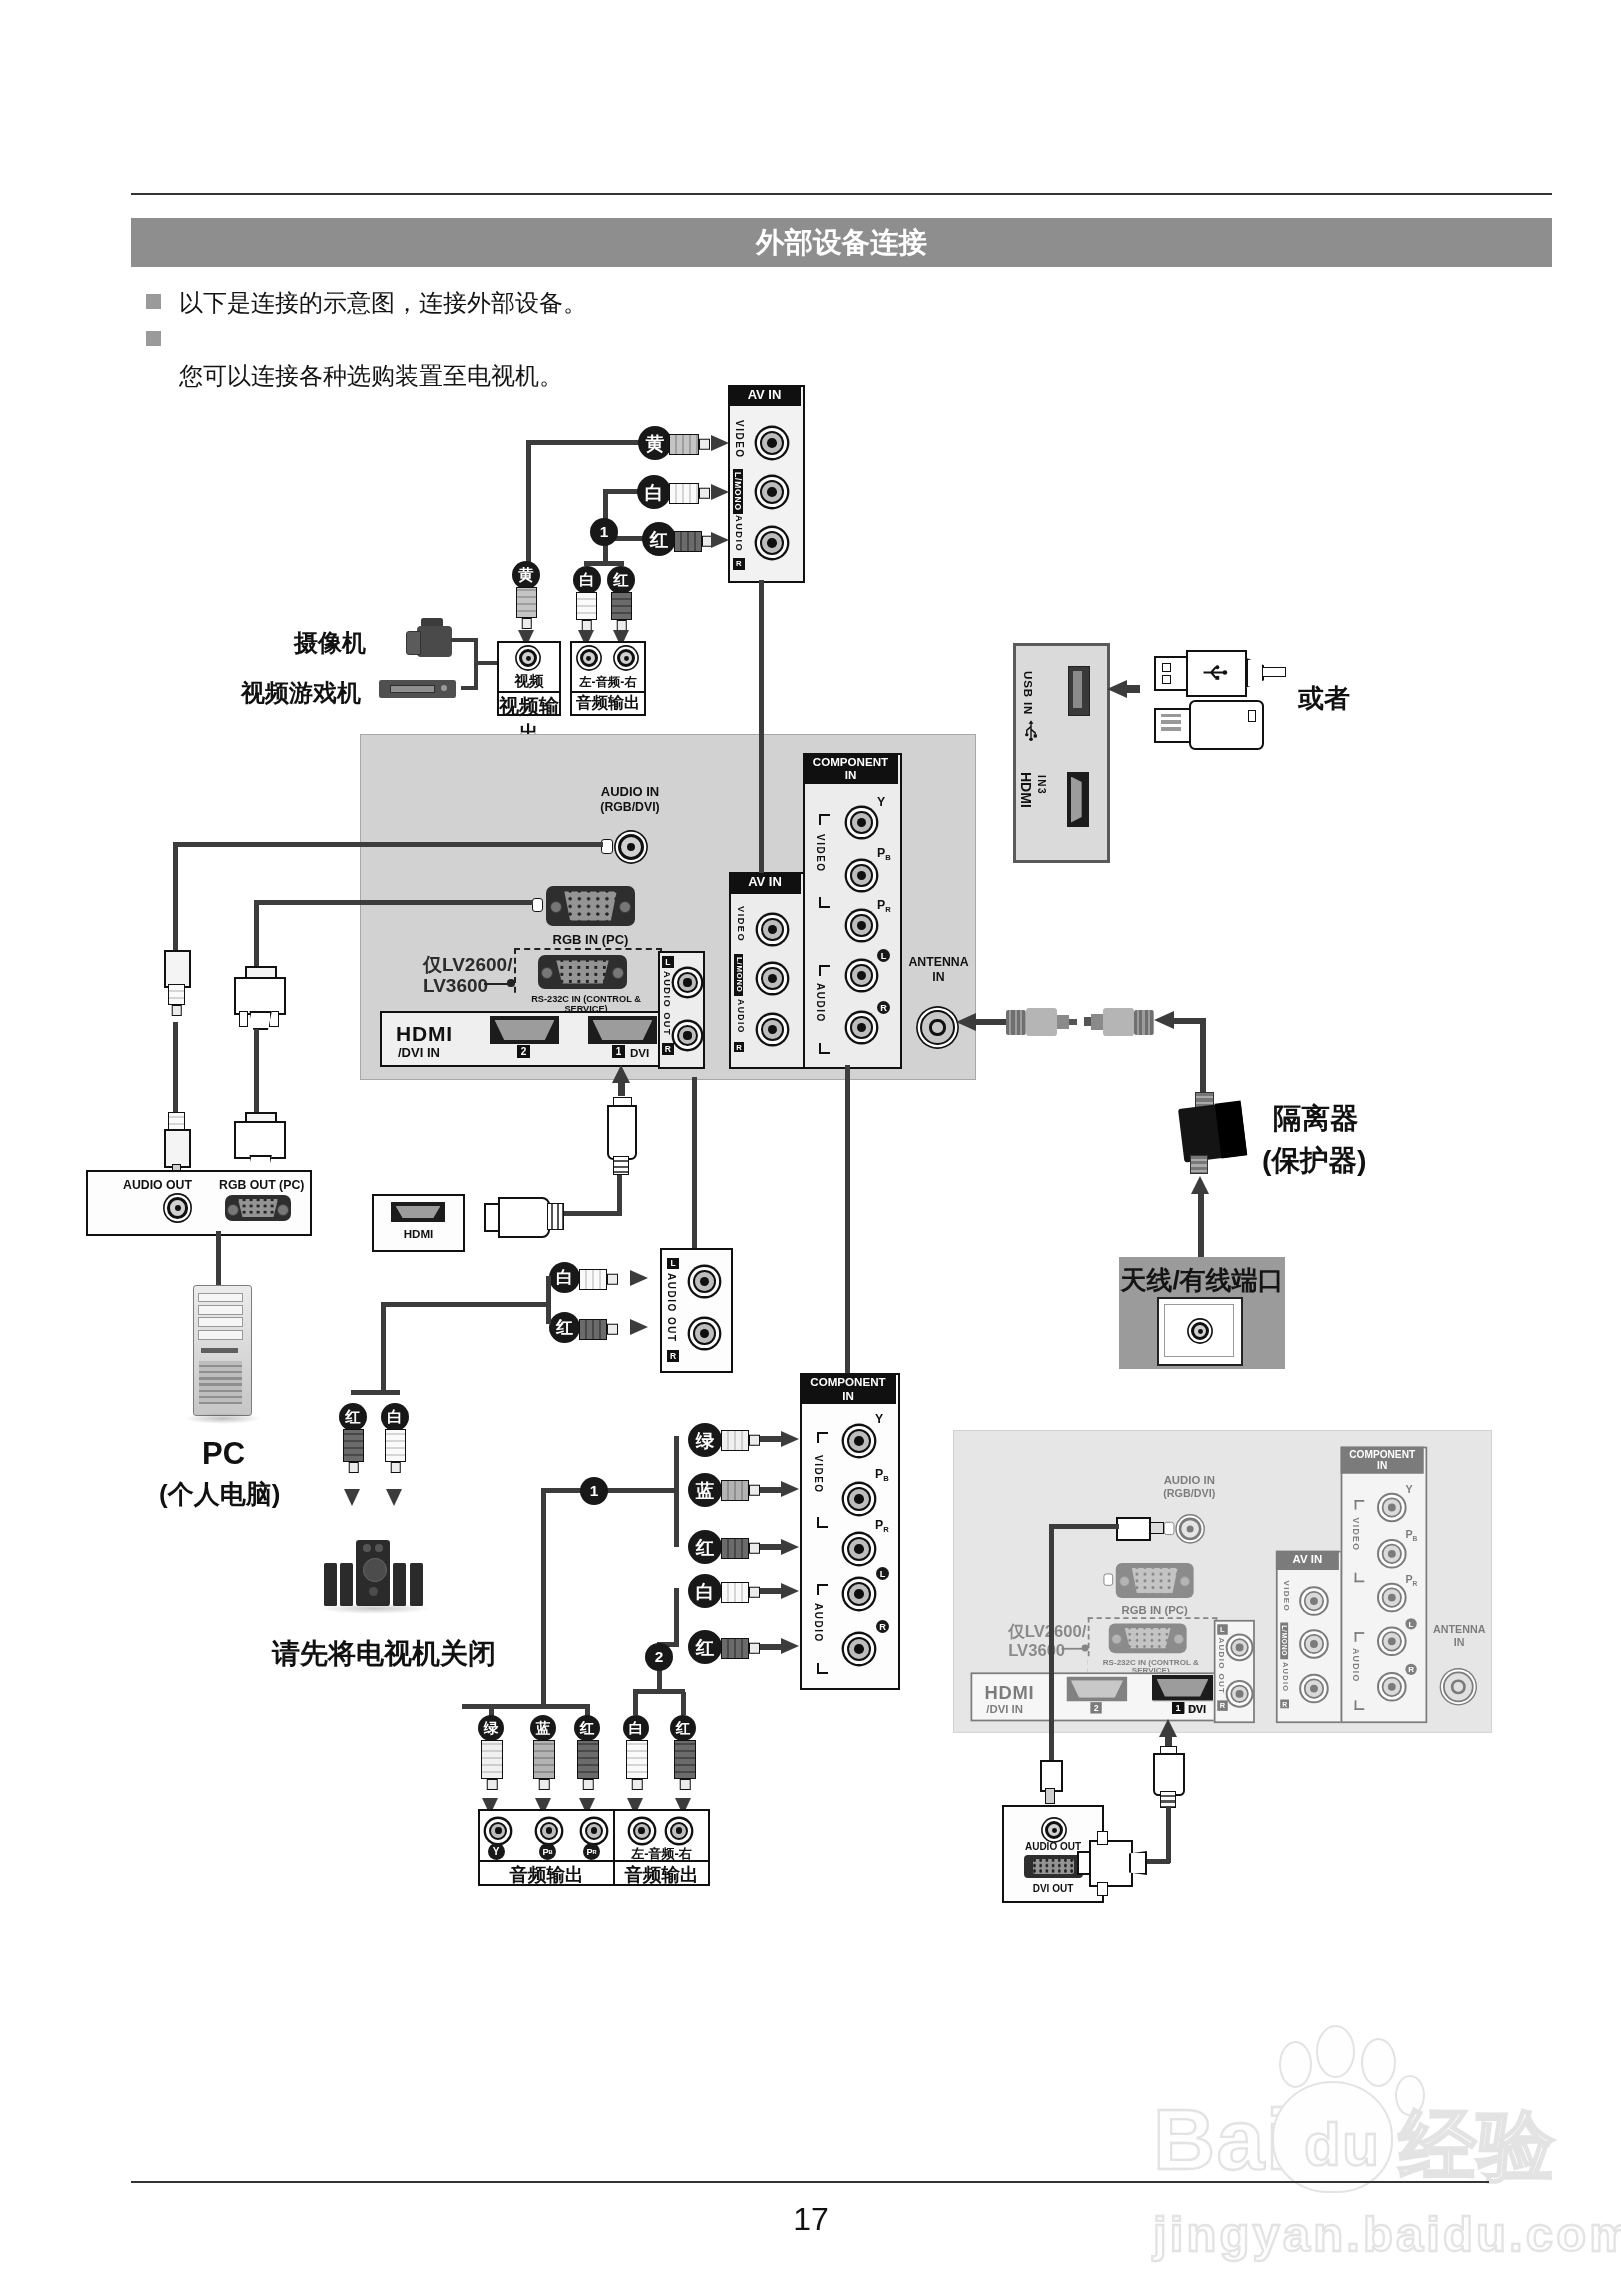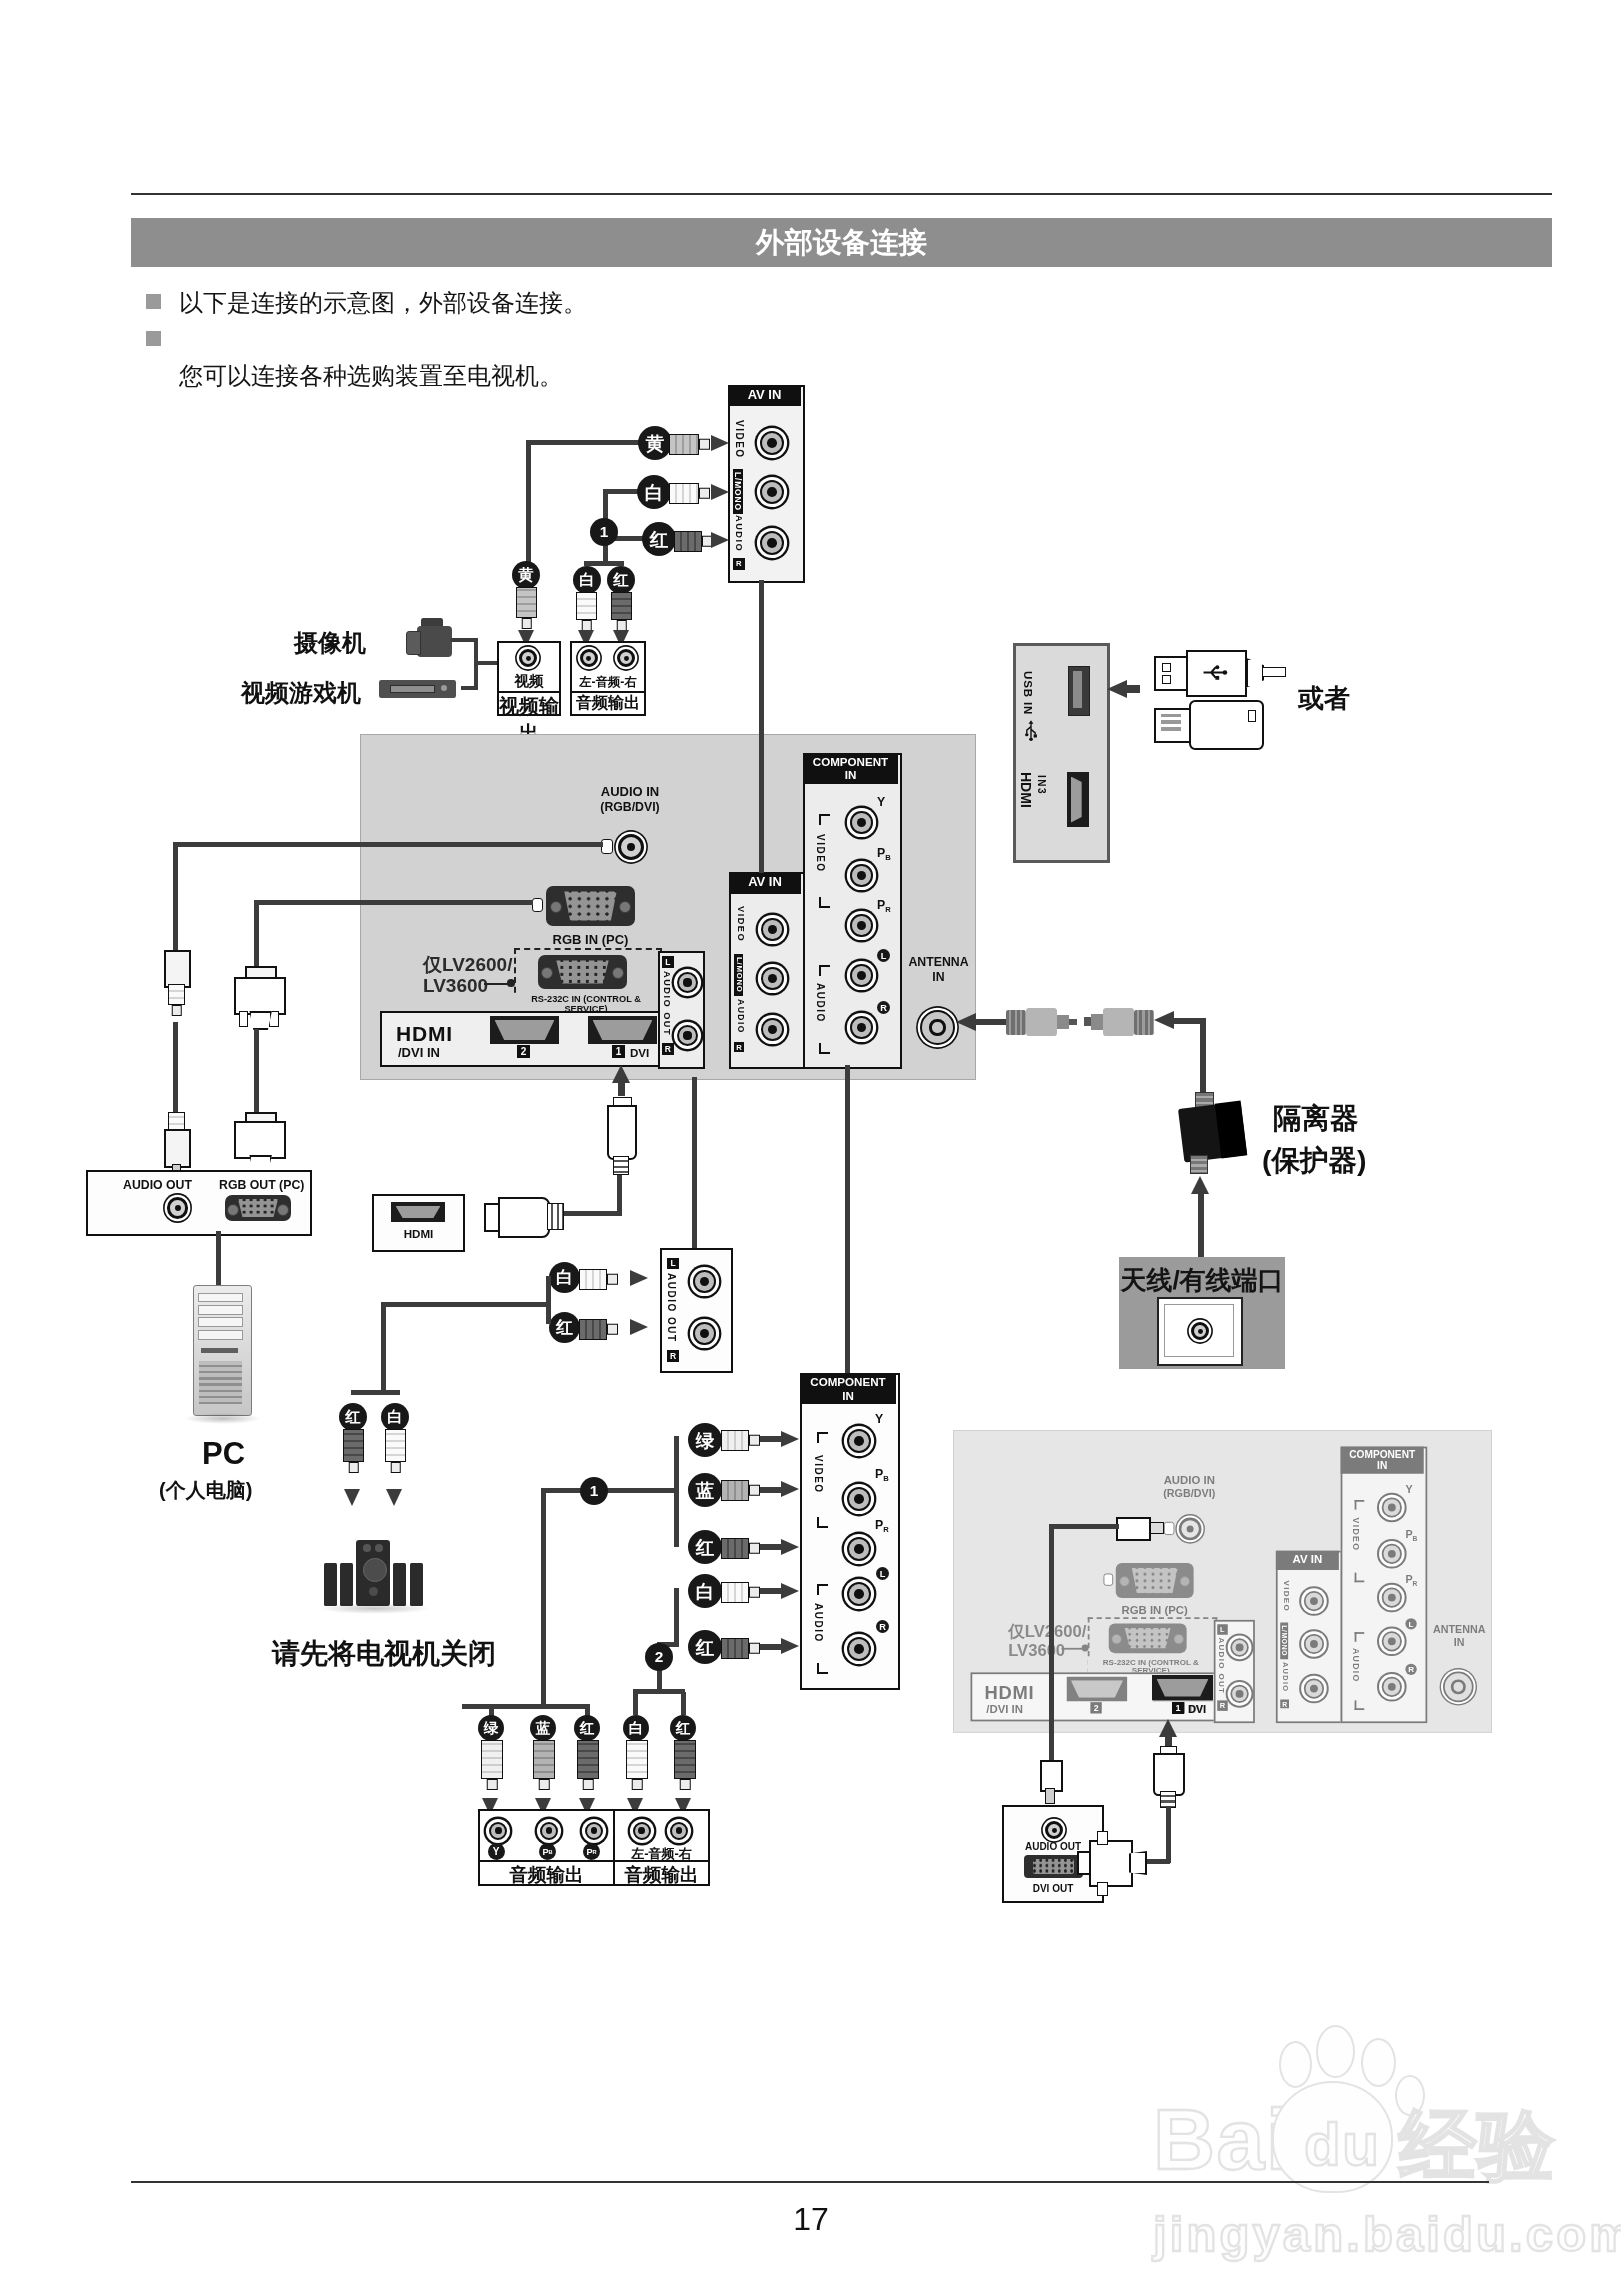--- a/index.html
+++ b/index.html
@@ -66,21 +66,21 @@
     <div class="wm" style="left:1304px;top:2110px;font-size:60px;">du</div>
     <div class="wm" style="left:1399px;top:2095px;font-size:77px;">经验</div>
     <div class="wm" style="left:1153px;top:2206px;font-size:49px;letter-spacing:3.1px;">jingyan.baidu.com</div>
   </div>
 
   <div class="hr" style="left:131px;top:193px;width:1421px;height:2.3px;"></div>
   <div class="bar" style="left:131px;top:218px;width:1421px;height:49px;font-size:28.5px;">
     <span>外部设备连接</span>
   </div>
   <div class="bsq" style="left:146px;top:294px;width:15.4px;height:15.4px;"></div>
-  <div class="note" style="left:179px;top:287px;">以下是连接的示意图，外部设备连接。</div>
+  <div class="note" style="left:179px;top:287px;">以下是连接的示意图，连接外部设备。</div>
   <div class="bsq" style="left:146px;top:331px;width:15.4px;height:15.4px;"></div>
   <div class="note" style="left:179px;top:360px;">您可以连接各种选购装置至电视机。</div>
 
   <div class="wbox" style="left:728px;top:385px;width:73px;height:194px;background:#f2f2f2;"></div>
   <div class="bhead" style="left:728px;top:385px;width:73px;height:21px;font-size:13px;">
     <span>AV IN</span>
   </div>
   <div class="vt" style="left:734px;top:420px;font-size:10px;">VIDEO</div>
   <div class="vtag" style="left:733px;top:469px;font-size:8.5px;">L/MONO</div>
   <div class="vt" style="left:734px;top:515px;font-size:9.2px;">AUDIO</div>
@@ -328,21 +328,21 @@
     <div class="a" style="left:0;top:0;width:57px;height:129px;background:linear-gradient(#ececec,#c6c6c6);border:1.5px solid #7c7c7c;border-radius:3.1px;"></div>
     <div class="a" style="left:5.4px;top:7.7px;width:43px;height:7.7px;background:#f6f6f6;border:0.8px solid #999;"></div>
     <div class="a" style="left:5.4px;top:20px;width:43px;height:7.7px;background:#f6f6f6;border:0.8px solid #999;"></div>
     <div class="a" style="left:5.4px;top:32px;width:43px;height:7.7px;background:#f6f6f6;border:0.8px solid #999;"></div>
     <div class="a" style="left:5.4px;top:45px;width:43px;height:7.7px;background:#f6f6f6;border:0.8px solid #999;"></div>
     <div class="a" style="left:7.7px;top:63px;width:37px;height:5.4px;background:#5f5f5f;"></div>
     <div class="a" style="left:6.2px;top:76px;width:43px;height:43px;background:repeating-linear-gradient(#bdbdbd 0 3.9px,#8f8f8f 3.9px 6.2px);"></div>
     <div class="a" style="left:-9.2px;top:128px;width:77px;height:10.8px;background:radial-gradient(ellipse at center,rgba(0,0,0,.25),transparent 70%);"></div>
   </div>
   <div class="a" style="left:202px;top:1436px;font-size:31px;font-weight:bold;">PC</div>
-  <div class="a" style="left:159px;top:1477px;font-size:20px;font-weight:bold;">(个人电脑)</div>
+  <div class="a" style="left:159px;top:1477px;font-size:26px;font-weight:bold;">(个人电脑)</div>
 
   <div class="wbox" style="left:372px;top:1194px;width:89px;height:54px;">
     <div class="hport" style="left:17px;top:6.2px;width:54px;height:20px;">
         <div class="in"></div>
       </div>
     <div class="a" style="left:0;top:31px;width:100%;text-align:center;font-size:11.6px;font-weight:bold;">HDMI</div>
   </div>
   <div class="a" style="left:484px;top:1197px;width:92px;height:39px;">
     <div class="a" style="left:0;top:6.2px;width:14px;height:25px;background:#fff;border:2.3px solid #111;"></div>
     <div class="a" style="left:14px;top:0;width:48px;height:37px;background:#fff;border:2.3px solid #111;border-radius:0 7.7px 7.7px 0;"></div>

